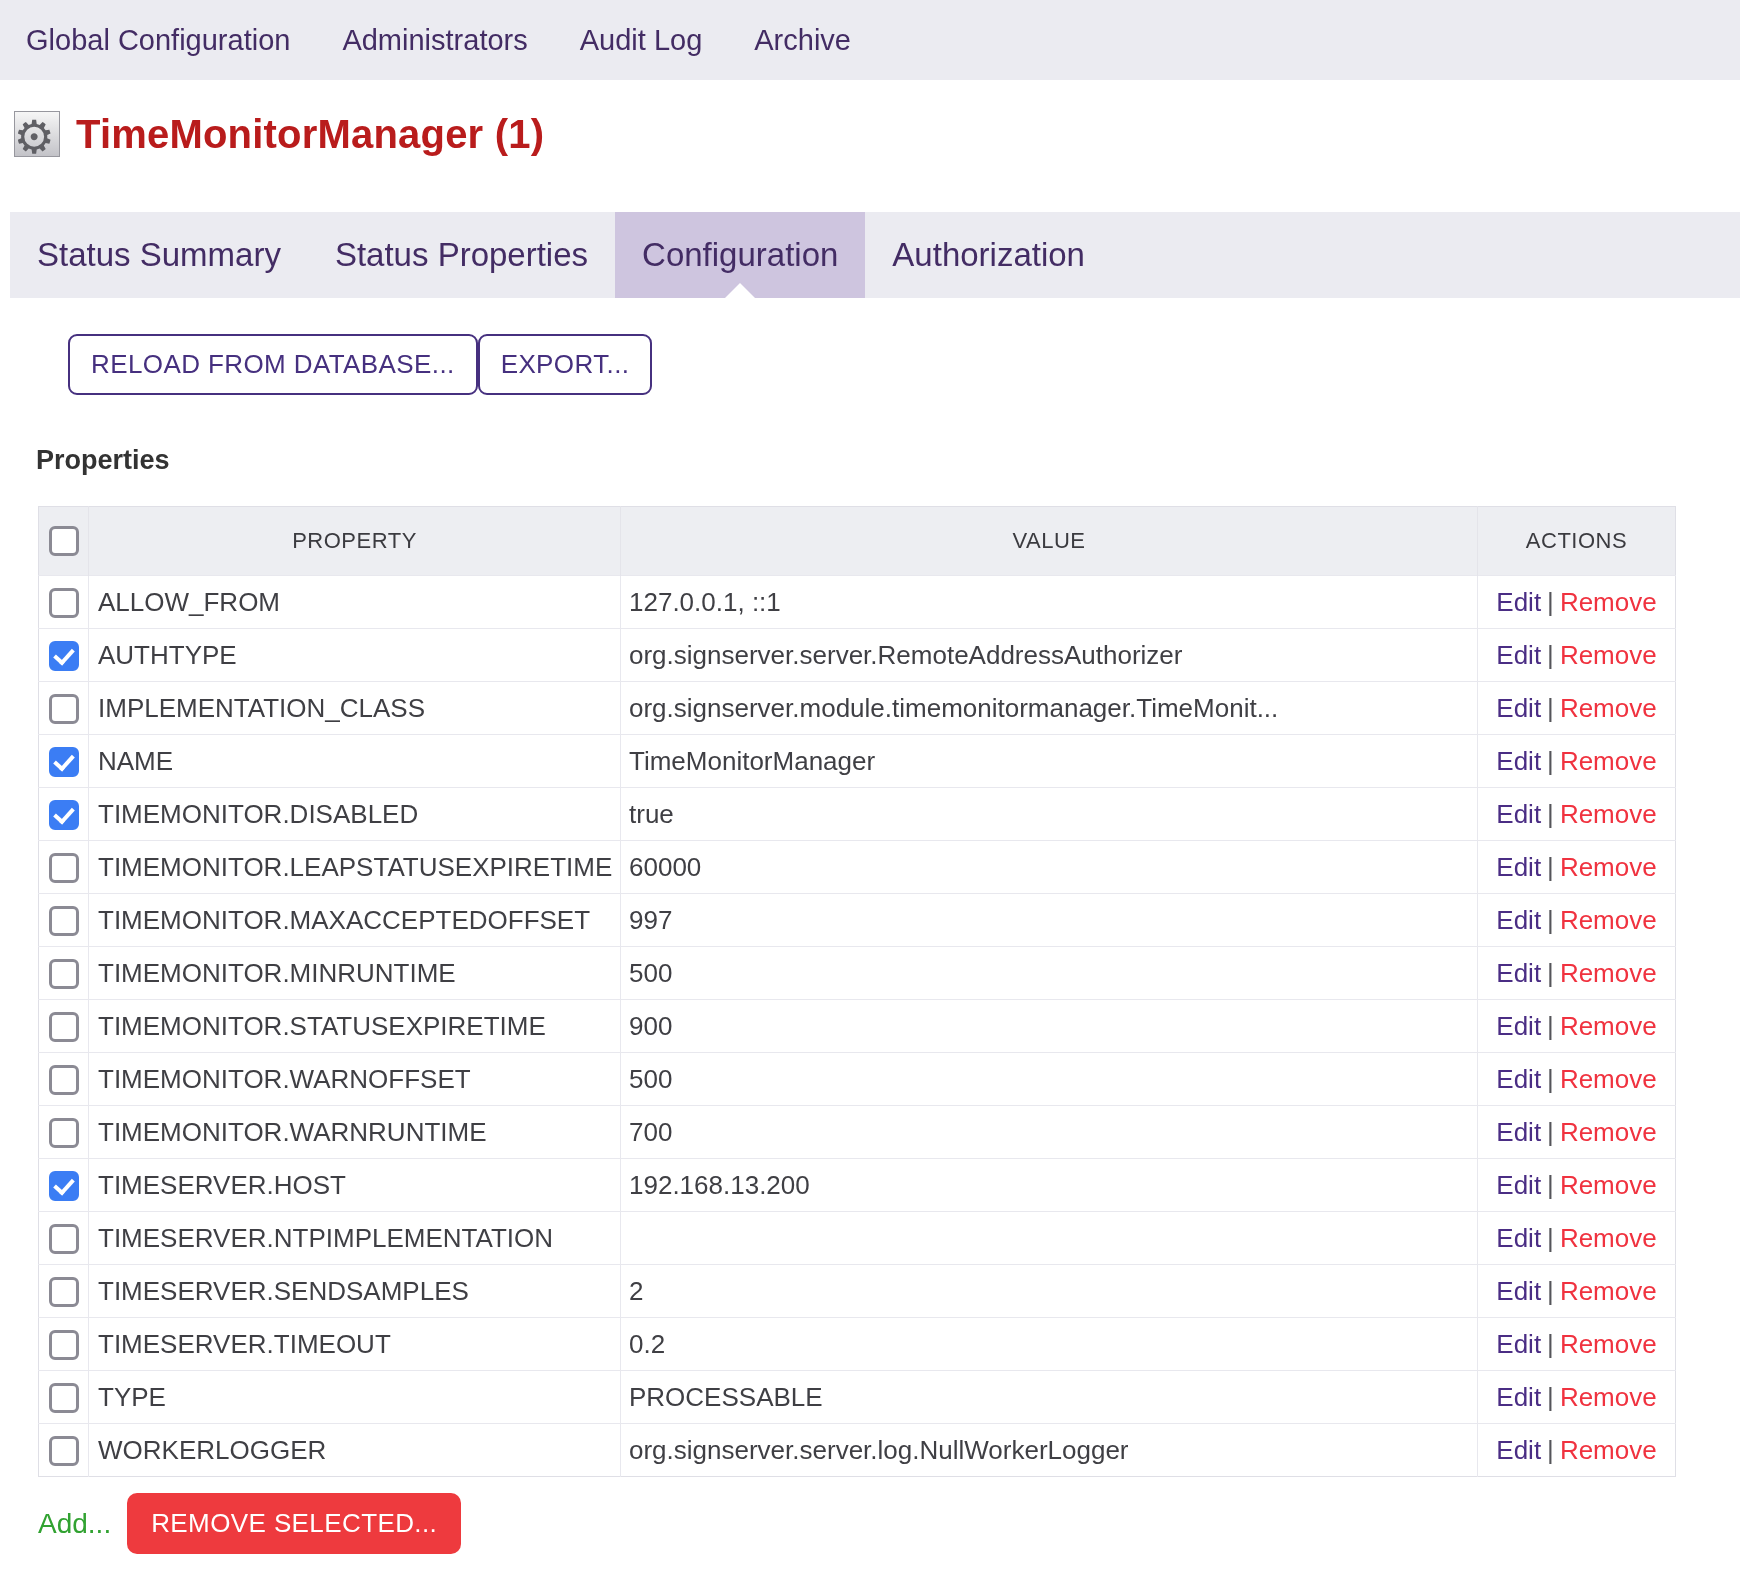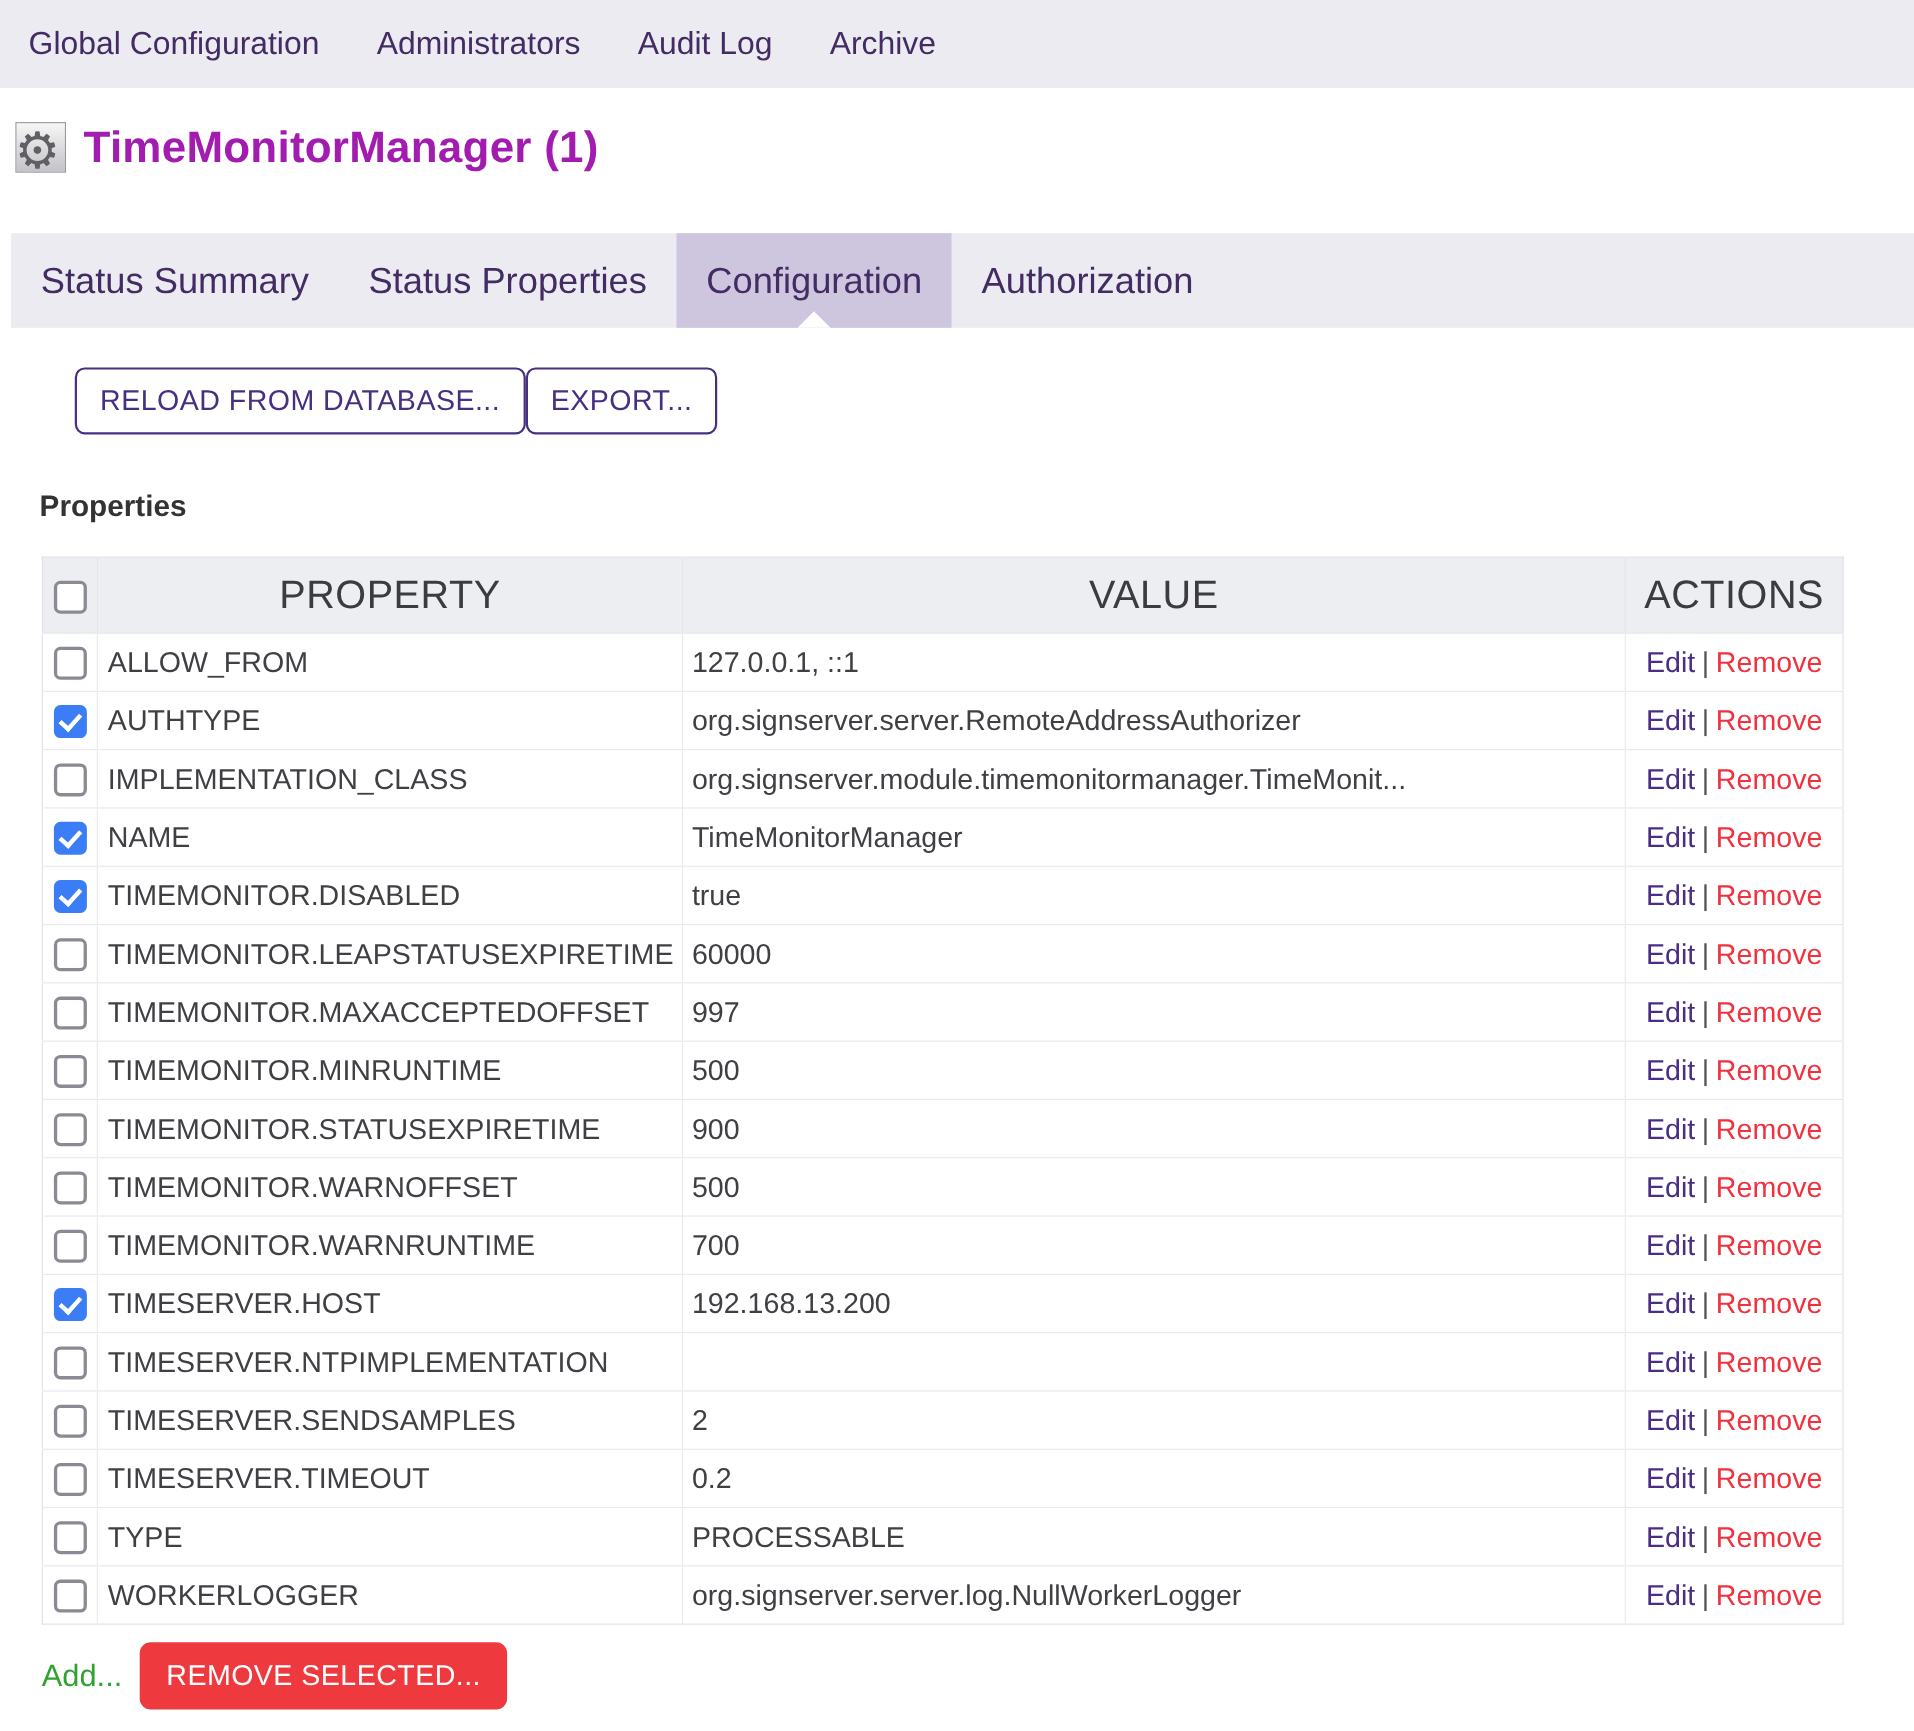--- a/index.html
+++ b/index.html
@@ -16,21 +16,21 @@
     border-left:15px solid transparent; border-right:15px solid transparent;
     border-bottom:15px solid #ffffff; }
 
   
   .page-header { display:flex; align-items:center; gap:16px; margin:26px 0 0 14px; height:56px; }
   .worker-icon { width:46px; height:46px; border:1px solid #97979e;
     background:linear-gradient(#f6f6f6,#c3c3c8); display:flex; align-items:center;
     justify-content:center; overflow:hidden; }
   .worker-icon span { font-family:"DejaVu Sans", sans-serif; font-size:46px; line-height:46px;
     color:#5f5f64; margin:6px 0 0 -6px; }
-  .page-title { font-size:40px; font-weight:600; color:#a21caf; letter-spacing:0.2px; }
+  .page-title { font-size:40px; font-weight:600; color:#b91c1c; letter-spacing:0.2px; }
 
   
   .tabs { margin:50px 0 0 10px; height:86px; background:#ebebf1; display:flex; align-items:stretch; }
   .tab-item { position:relative; display:flex; align-items:center; padding:0 27px;
     font-size:33px; color:#432c64; cursor:pointer; white-space:nowrap; }
   .tab-item.active { background:#cec5df; }
   .tab-item.active::after { content:""; position:absolute; bottom:0; left:50%;
     transform:translateX(-50%); width:0; height:0;
     border-left:15px solid transparent; border-right:15px solid transparent;
     border-bottom:15px solid #ffffff; }
@@ -39,21 +39,21 @@
   .toolbar { margin:36px 0 0 36px; display:flex; gap:0;padding-left:32px; }
   .btn-outline { background:#fff; border:2px solid #46307f; border-radius:9px;
     color:#46307f; font-size:26px; letter-spacing:0.4px; padding:13px 21px;
     font-family:inherit; cursor:pointer; }
 
   
   .section-heading { margin:50px 0 0 36px; font-size:27px; font-weight:bold; color:#333; }
 
   table.props { margin:30px 0 0 38px; width:1637px; border-collapse:collapse;
     border:1px solid #dfdfe6; table-layout:fixed; }
-  table.props th { background:#edeef2; height:69px; font-size:36px; font-weight:500;
+  table.props th { background:#edeef2; height:69px; font-size:22px; font-weight:500;
     color:#3b3b40; text-align:center; letter-spacing:0.5px; border-left:1px solid #e4e4ea; }
   table.props th:first-child { border-left:none; }
   table.props td { height:53px; border-top:1px solid #e8e8ee; border-left:1px solid #e8e8ee;
     font-size:26px; color:#3f3f44; white-space:nowrap; }
   table.props td:first-child { border-left:none; }
   col.c-check { width:50px; }
   col.c-prop  { width:532px; }
   col.c-value { width:857px; }
   col.c-act   { width:198px; }
   td.cell-prop  { padding-left:9px; }

